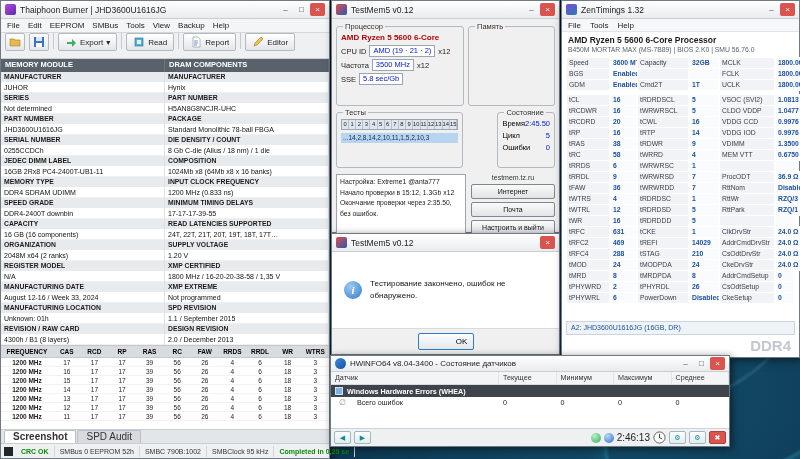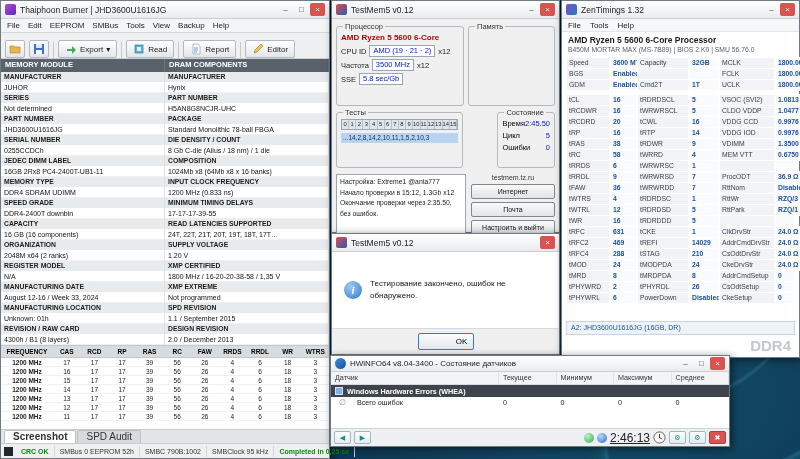--- a/index.html
+++ b/index.html
@@ -17,21 +17,21 @@
   .cbtn.close { color:#fff; background:#d9534f; border-radius:2px; }
   .wicon { width:11px; height:11px; flex:0 0 11px; border-radius:2px; }
   .tp-ic { background:linear-gradient(135deg,#b04bd8,#5a2bb0); }
   .tm-ic { background:linear-gradient(135deg,#e04f4f,#2b56b0); }
   .zt-ic { background:linear-gradient(135deg,#7a4bd8,#2b7db0); }
   .hw-ic { background:linear-gradient(135deg,#3a8de0,#1b4f9c); border-radius:50%; }
 
   
   .tp { left:0; top:0; width:330px; height:459px; }
   .tp-menu { flex:0 0 14px; display:flex; gap:8px; align-items:center; padding:0 6px; font-size:8px; color:#222; border-bottom:1px solid #d5d8db; background:#f4f5f6; }
-  .tp-tools { flex:0 0 26px; display:flex; align-items:flex-end; gap:4px; padding:0 4px; border-bottom:1px solid #ccd0d4; background:#eef0f2; }
+  .tp-tools { flex:0 0 26px; display:flex; align-items:flex-start; gap:4px; padding:0 4px; border-bottom:1px solid #ccd0d4; background:#eef0f2; }
   .tbtn { display:flex; align-items:center; gap:3px; border:1px solid #b3b9bf; background:linear-gradient(#ffffff,#e3e6e9); border-radius:2px; padding:2px 6px; font-size:8px; color:#222; }
   .ibtn { padding:2px 3px; }
   .tsep { width:1px; height:16px; background:#c5cad0; }
   .tico { width:12px; height:12px; display:block; }
   .tp-head { flex:0 0 13px; display:grid; grid-template-columns:1fr 1fr; background:#59616b; color:#fff; font-size:7.5px; font-weight:bold; }
   .tp-head div { padding:1px 4px; border-right:1px solid #6c747e; }
   .tp-rows { flex:0 0 273px; overflow:hidden; background:#fff; }
   .pr { display:grid; grid-template-columns:1fr 1fr; }
   .half { border-right:1px solid #dfe2e5; overflow:hidden; }
   .pl { height:10px; line-height:10px; font-size:6.8px; font-weight:bold; color:#1a1a1a; background:#e8ebee; padding:0 3px; white-space:nowrap; }
@@ -102,21 +102,21 @@
   .hw-gic { width:8px; height:8px; background:#7fb3e8; border:1px solid #cfe2f5; }
   .hw-row { flex:0 0 12px; display:grid; grid-template-columns:168px repeat(4,1fr); background:#fff; font-size:7.2px; color:#222; }
   .hw-row span { padding:0 4px; line-height:12px; }
   .hw-name { display:flex; align-items:center; gap:3px; }
   .noent { color:#8a9098; font-size:8px; line-height:10px; }
   .hw-fill { flex:1; background:#fff; }
   .hw-bar { flex:0 0 18px; display:flex; align-items:center; gap:3px; padding:0 3px; background:#eef0f2; border-top:1px solid #cfd3d7; }
   .hbtn { width:17px; height:13px; display:flex; align-items:center; justify-content:center; font-size:7px; border:1px solid #9fb7bd; background:linear-gradient(#fdfefe,#e2ecee); border-radius:2px; color:#0f8a9e; }
   .hbtn.red { background:#d9534f; border-color:#b23c39; color:#fff; }
   .hw-right { margin-left:auto; display:flex; align-items:center; gap:3px; }
-  .timer { font-size:12px; color:#222;text-decoration:underline; }
+  .timer { font-size:10px; color:#222; }
   .dot { width:10px; height:10px; border-radius:50%; }
   .dgreen { background:radial-gradient(circle at 35% 30%, #b9f0c8, #2fae57); }
   .dblue  { background:radial-gradient(circle at 35% 30%, #b9d8f0, #2f6cd0); }
 </style>
 </head>
 <body>
 
 <div class="desktop">
   <div class="swirl s1"></div>
   <div class="swirl s2"></div>

